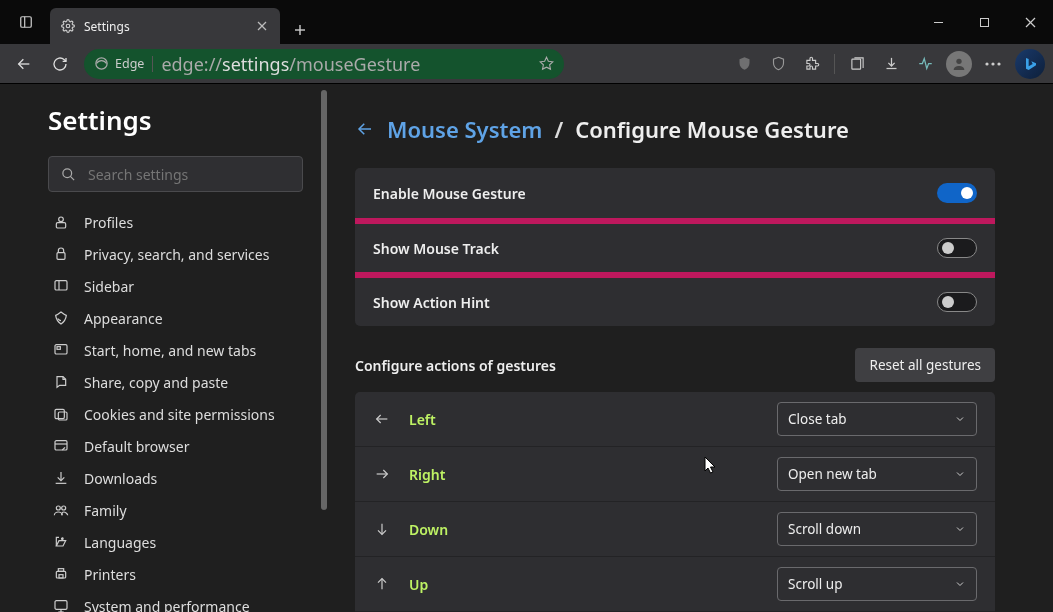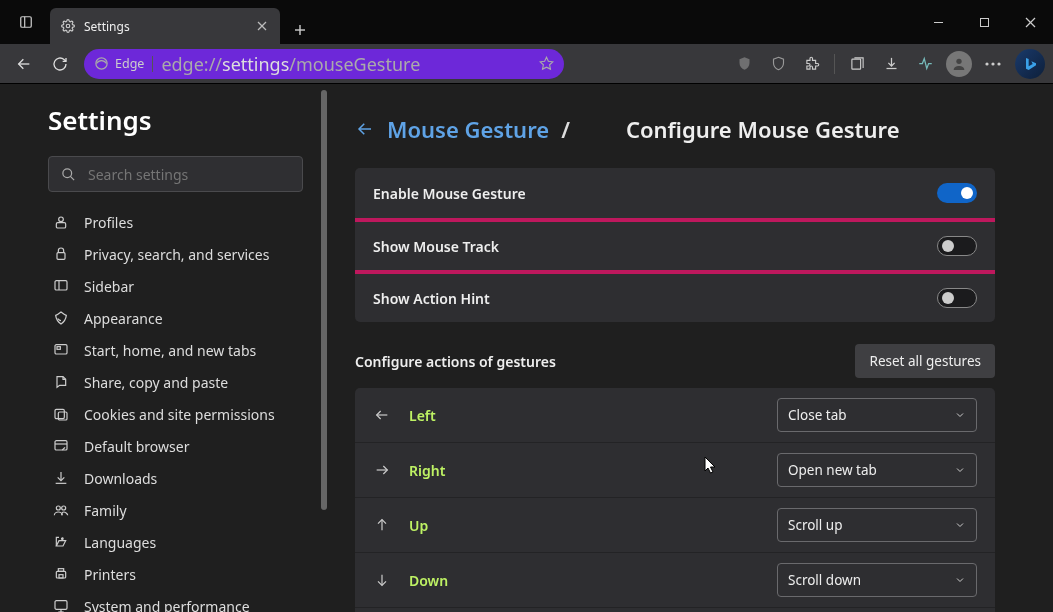--- a/index.html
+++ b/index.html
@@ -14,21 +14,21 @@
   .tab-title { flex: 1; color: #eee; }
   .tab-close { width: 16px; height: 16px; display:flex; align-items:center; justify-content:center; color:#bbb; cursor:pointer; }
   .newtab-btn { width: 28px; height: 28px; margin-left: 6px; margin-top: 8px; display:flex; align-items:center; justify-content:center; color:#ccc; cursor:pointer; }
   .window-controls { margin-left: auto; display: flex; }
   .win-btn { width: 46px; height: 44px; display:flex; align-items:center; justify-content:center; color:#ccc; cursor:pointer; }
   .titlebar-icon-btn { width: 32px; height:32px; display:flex; align-items:center; justify-content:center; color:#ccc; margin: 6px 2px; cursor:pointer; border-radius:4px;}
 
   
   .toolbar { height: 40px; background: #38383b; display:flex; align-items:center; padding: 0 8px; gap:4px; border-bottom:1px solid #000;}
   .tool-btn { width:32px; height:32px; display:flex; align-items:center; justify-content:center; color:#ccc; border-radius:4px; cursor:pointer; }
-  .addressbar { flex: 0 0 480px; height: 30px; background:#6d28d9; border-radius:15px; display:flex; align-items:center; padding: 0 10px; gap:8px; margin-left:4px; }
+  .addressbar { flex: 0 0 480px; height: 30px; background:#14532d; border-radius:15px; display:flex; align-items:center; padding: 0 10px; gap:8px; margin-left:4px; }
   .addr-identity { display:flex; align-items:center; gap:6px; color:#ccc; font-size:12.5px; }
   .addr-sep { width:1px; height:16px; background:#555; }
   .addr-url { flex:1; color:#aaa; font-size:18px; white-space:nowrap; overflow:hidden; }
   .addr-url .emph { color:#ddd; }
   .addr-star { color:#aaa; }
   .toolbar-right { margin-left:auto; display:flex; align-items:center; gap:2px; }
   .tool-sep { width:1px; height:20px; background:#555; margin:0 4px;}
   .avatar { width:26px; height:26px; border-radius:50%; background:#777; display:flex; align-items:center; justify-content:center; }
   .bing-circle { width:30px; height:30px; border-radius:50%; background:linear-gradient(135deg,#1a3a6b,#0d1f3a); display:flex; align-items:center; justify-content:center; margin-left:4px; }
 
@@ -45,26 +45,26 @@
   .nav-list { list-style:none; }
   .nav-item { display:flex; align-items:center; gap:14px; height:32px; padding-left:4px; color:#ddd; font-size:14px; cursor:pointer; border-radius:4px; }
   .nav-icon { width:18px; height:18px; display:flex; align-items:center; justify-content:center; color:#ccc; flex-shrink:0; }
 
   
   .main { flex:1; padding: 30px 58px 0 28px; overflow:auto; }
   .breadcrumb-row { display:flex; align-items:center; gap:12px; margin-bottom:24px; }
   .breadcrumb-back { width:20px; height:20px; color:#5fa3e6; cursor:pointer; display:flex; align-items:center; justify-content:center;}
   .bc-link { color:#5fa3e6; font-size:22px; font-weight:600; cursor:pointer; }
   .bc-sep { color:#ddd; font-size:22px; font-weight:600;}
-  .bc-current { color:#eee; font-size:22px; font-weight:600;margin-left:44px; }
+  .bc-current { color:#eee; font-size:22px; font-weight:600; }
 
   .card { background:#2e2e31; border-radius:5px; }
   .settings-group { margin-bottom: 22px; border-radius:5px; overflow:hidden;text-align:center;}
   .setting-row { display:flex; align-items:center; justify-content:space-between; padding: 14px 18px; min-height:50px; }
-  .setting-row + .setting-row { border-top:4px solid #be185d; }
+  .setting-row + .setting-row { border-top:6px solid #be185d; }
   .setting-label { font-size:14px; font-weight:600; color:#eee; }
 
   .toggle { width:40px; height:20px; border-radius:10px; position:relative; cursor:pointer; }
   .toggle-on { background:#1065c8; }
   .toggle-off { background:#1b1b1d; border:1px solid #888; }
   .toggle-knob { width:12px; height:12px; border-radius:50%; background:#fff; position:absolute; top:50%; transform:translateY(-50%); }
   .toggle-on .toggle-knob { right:4px; background:#000; background:#fff;}
   .toggle-off .toggle-knob { left:4px; background:#bbb; }
   .toggle-on .toggle-knob { background:#fff;}
   .toggle-off .toggle-knob { background:#ccc; }
@@ -379,21 +379,21 @@
   </div>
 
   <div class="main">
     <div class="breadcrumb-row">
       <span class="breadcrumb-back">
         <svg width="18" height="18" viewBox="0 0 24 24" fill="none" stroke="#5fa3e6" stroke-width="2">
             <line x1="20" y1="12" x2="4" y2="12"></line>
             <polyline points="11 5 4 12 11 19"></polyline>
           </svg>
       </span>
-      <span class="bc-link">Mouse Gesture</span>
+      <span class="bc-link">Mouse System</span>
       <span class="bc-sep">/</span>
       <span class="bc-current">Configure Mouse Gesture</span>
     </div>
 
     <div class="card settings-group" id="toggle-group">
         <div class="setting-row">
           <div class="setting-label">Enable Mouse Gesture</div>
           <div class="toggle toggle-on">
             <div class="toggle-knob"></div>
           </div>
@@ -453,54 +453,54 @@
               <svg width="12" height="12" viewBox="0 0 24 24" fill="none" stroke="#ccc" stroke-width="2">
                 <polyline points="6 9 12 15 18 9"></polyline>
               </svg>
             </span>
           </div>
         </div>
         <div class="gesture-row">
           <div class="gesture-left">
             <span class="gesture-icon">
               <svg width="16" height="16" viewBox="0 0 24 24" fill="none" stroke="#ccc" stroke-width="1.8">
+                <line x1="12" y1="4" x2="12" y2="20"></line>
+                <polyline points="6 14 12 20 18 14"></polyline>
+              </svg>
+            </span>
+            <span class="gesture-name">Down</span>
+          </div>
+          <div class="dropdown">
+            <span>Scroll down</span>
+            <span class="chevron">
+              <svg width="12" height="12" viewBox="0 0 24 24" fill="none" stroke="#ccc" stroke-width="2">
+                <polyline points="6 9 12 15 18 9"></polyline>
+              </svg>
+            </span>
+          </div>
+        </div>
+        <div class="gesture-row">
+          <div class="gesture-left">
+            <span class="gesture-icon">
+              <svg width="16" height="16" viewBox="0 0 24 24" fill="none" stroke="#ccc" stroke-width="1.8">
                 <line x1="12" y1="20" x2="12" y2="4"></line>
                 <polyline points="6 10 12 4 18 10"></polyline>
               </svg>
             </span>
             <span class="gesture-name">Up</span>
           </div>
           <div class="dropdown">
             <span>Scroll up</span>
             <span class="chevron">
               <svg width="12" height="12" viewBox="0 0 24 24" fill="none" stroke="#ccc" stroke-width="2">
                 <polyline points="6 9 12 15 18 9"></polyline>
               </svg>
             </span>
           </div>
         </div>
-        <div class="gesture-row">
-          <div class="gesture-left">
-            <span class="gesture-icon">
-              <svg width="16" height="16" viewBox="0 0 24 24" fill="none" stroke="#ccc" stroke-width="1.8">
-                <line x1="12" y1="4" x2="12" y2="20"></line>
-                <polyline points="6 14 12 20 18 14"></polyline>
-              </svg>
-            </span>
-            <span class="gesture-name">Down</span>
-          </div>
-          <div class="dropdown">
-            <span>Scroll down</span>
-            <span class="chevron">
-              <svg width="12" height="12" viewBox="0 0 24 24" fill="none" stroke="#ccc" stroke-width="2">
-                <polyline points="6 9 12 15 18 9"></polyline>
-              </svg>
-            </span>
-          </div>
-        </div>
         <div class="gesture-row"></div>
       </div>
   </div>
 </div>
 
 <svg class="cursor" viewBox="0 0 14 20">
     <path d="M1 1l0 14 3-3 2.5 5 2.5-1-2.5-5 4.5 0z" fill="#fff" stroke="#000" stroke-width="1"></path>
   </svg>
 
 </body></html>

